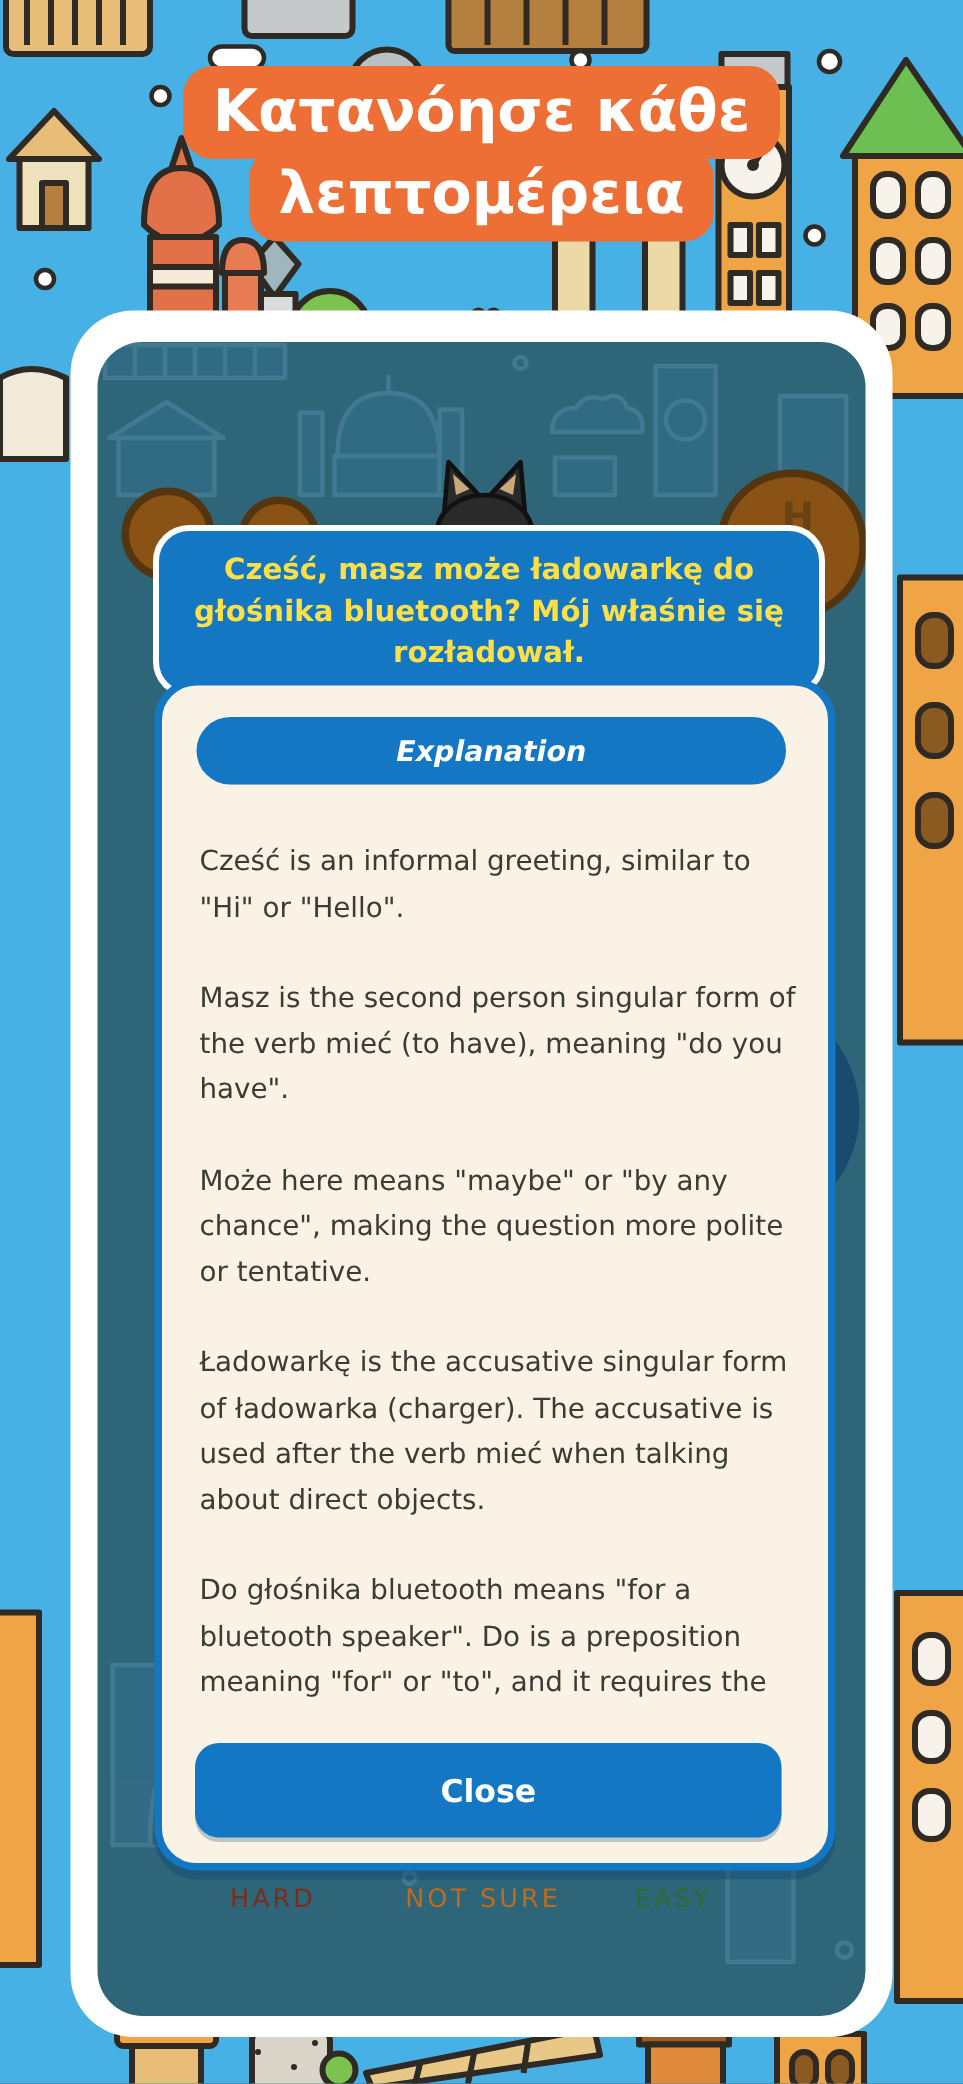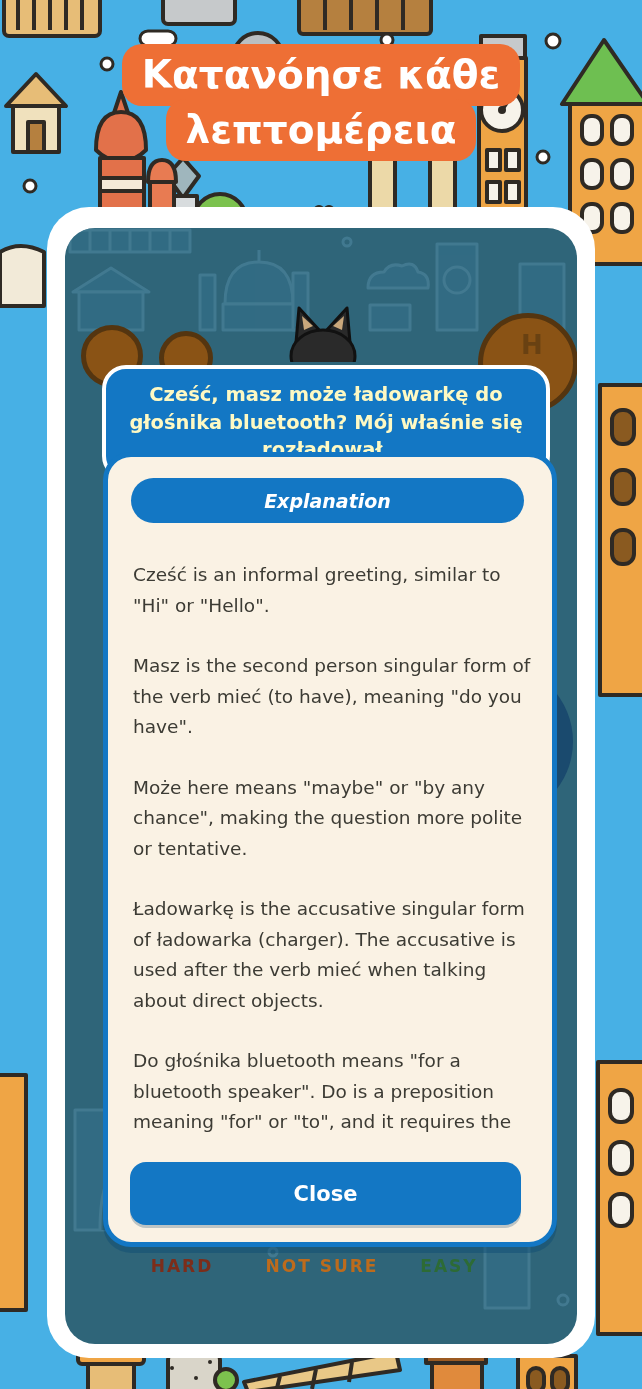--- a/index.html
+++ b/index.html
@@ -46,23 +46,22 @@
   
   .bump{
     position:absolute;left:351px;top:435px;width:157px;height:157px;border-radius:50%;
     background:#1a4a6e;z-index:2;
   }
 
   
   .bubble{
     position:absolute;left:37px;top:122px;width:448px;box-sizing:border-box;z-index:3;
     background:#1377c4;border:4px solid #ffffff;border-radius:24px;
-    color:#fef9c3;font-size:19.5px;font-weight:600;line-height:27.5px;text-align:center;
+    color:#fde047;font-size:19.5px;font-weight:600;line-height:27.5px;text-align:center;
     padding:12px 20px;
-    margin-top:15px;
   }
 
   
   .modal{
     position:absolute;left:38px;top:224px;width:454px;height:795px;box-sizing:border-box;z-index:4;
     background:#faf2e4;border:5px solid #1377c4;border-radius:28px;
     box-shadow:0 6px 0 rgba(13,75,115,.45);
   }
   .tabbar{
     position:absolute;left:23px;top:21px;width:393px;height:45px;
@@ -81,21 +80,21 @@
     position:absolute;left:22px;top:705px;width:391px;height:63px;
     background:#1377c4;border:none;border-radius:16px;cursor:pointer;
     color:#ffffff;font-family:inherit;font-size:21px;font-weight:bold;
     box-shadow:0 3px 0 rgba(9,60,100,.25);
   }
 
   
   .ratings{position:absolute;left:0;top:1028px;width:512px;height:26px;z-index:2;}
   .rate{
     position:absolute;transform:translateX(-50%);
-    font-size:17px;font-weight:bold;letter-spacing:2px;white-space:nowrap;
+    font-size:17px;font-weight:normal;letter-spacing:2px;white-space:nowrap;
   }
   .rate-hard{left:117px;color:#7c2d1a;}
   .rate-notsure{left:257px;color:#bd6b1c;}
   .rate-easy{left:384px;color:#2d6b35;}
 </style>
 </head>
 <body>
 
 <svg class="bg-svg" viewBox="0 0 642 1389" xmlns="http://www.w3.org/2000/svg">
   <rect width="642" height="1389" fill="#47b0e5"></rect>

